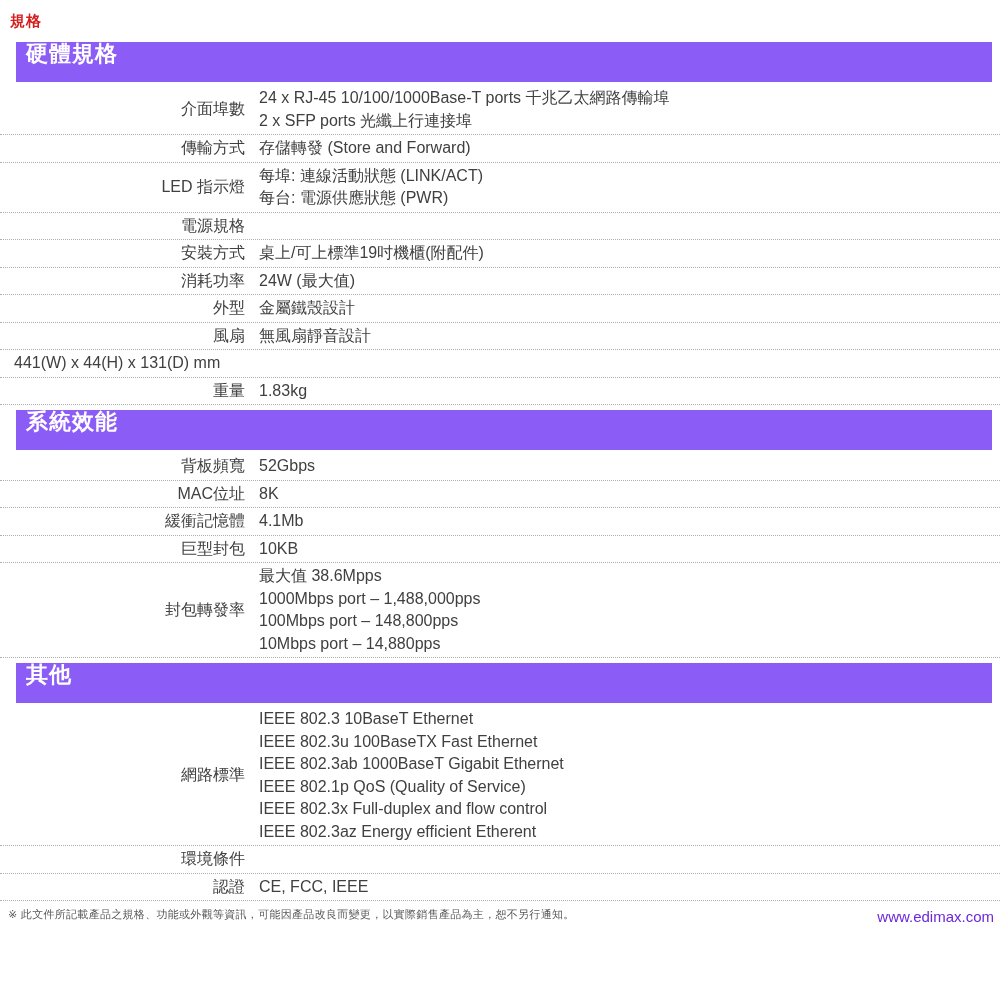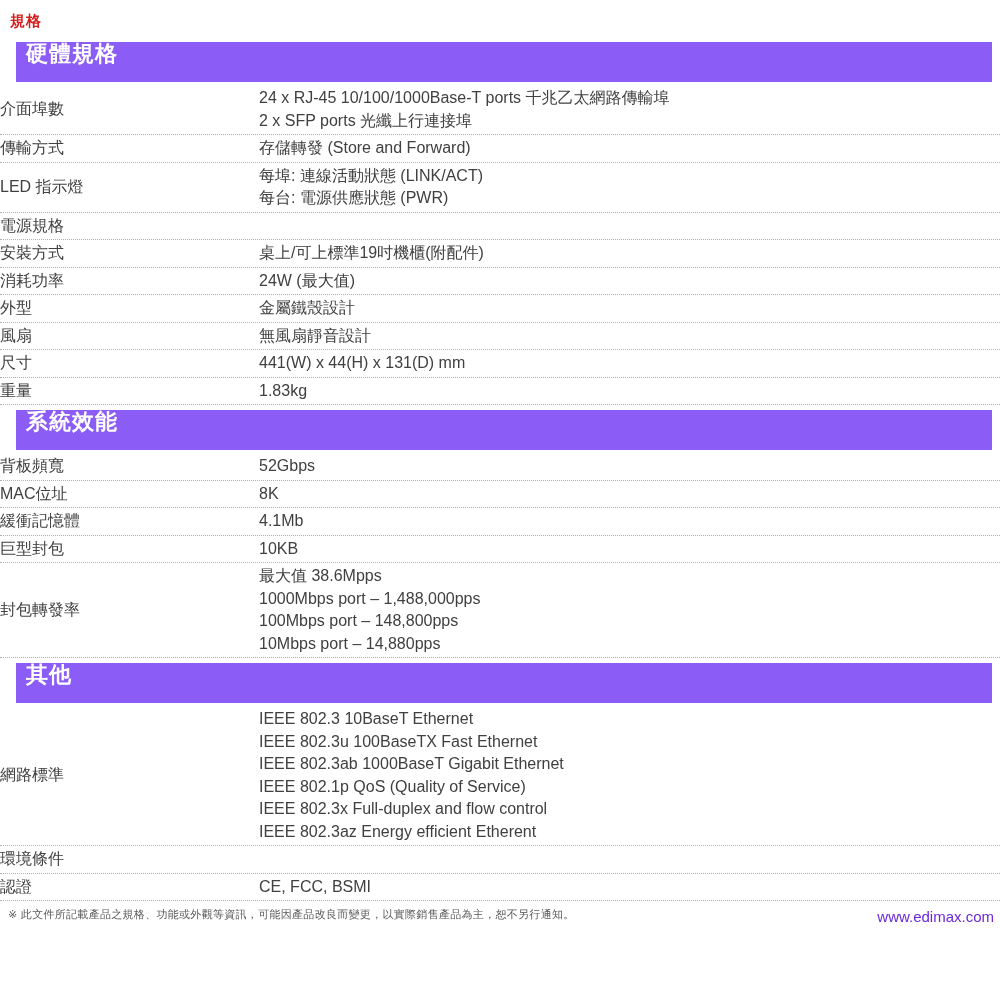--- a/index.html
+++ b/index.html
@@ -38,20 +38,21 @@
   }
   .spec-row {
     display: flex;
     align-items: center;
     border-bottom: 1px dotted #b0b0b0;
     padding: 2px 0;
   }
   .row-label {
     width: 245px;
     flex: none;
+    text-align: right;
     font-size: 16px;
     line-height: 22.5px;
     color: #404040;
     white-space: nowrap;
   }
   .row-value {
     margin-left: 14px;
     flex: 1;
     font-size: 16px;
     line-height: 22.5px;
@@ -126,21 +127,20 @@
           <div class="value-line">金屬鐵殼設計</div>
         </div>
       </div>
       <div class="spec-row">
         <div class="row-label">風扇</div>
         <div class="row-value">
           <div class="value-line">無風扇靜音設計</div>
         </div>
       </div>
       <div class="spec-row">
-        <div class="row-label">尺寸</div>
         <div class="row-value">
           <div class="value-line">441(W) x 44(H) x 131(D) mm</div>
         </div>
       </div>
       <div class="spec-row">
         <div class="row-label">重量</div>
         <div class="row-value">
           <div class="value-line">1.83kg</div>
         </div>
       </div>
@@ -189,21 +189,21 @@
           <div class="value-line">IEEE 802.3x Full-duplex and flow control</div>
           <div class="value-line">IEEE 802.3az Energy efficient Etherent</div>
         </div>
       </div>
       <div class="spec-row">
         <div class="row-label">環境條件</div>
       </div>
       <div class="spec-row">
         <div class="row-label">認證</div>
         <div class="row-value">
-          <div class="value-line">CE, FCC, BSMI</div>
+          <div class="value-line">CE, FCC, IEEE</div>
         </div>
       </div>
     </main>
 
   <div class="footer">
     <div class="footer-note">※ 此文件所記載產品之規格、功能或外觀等資訊，可能因產品改良而變更，以實際銷售產品為主，恕不另行通知。</div>
     <div class="footer-site">www.edimax.com</div>
   </div>
 </div>
 

